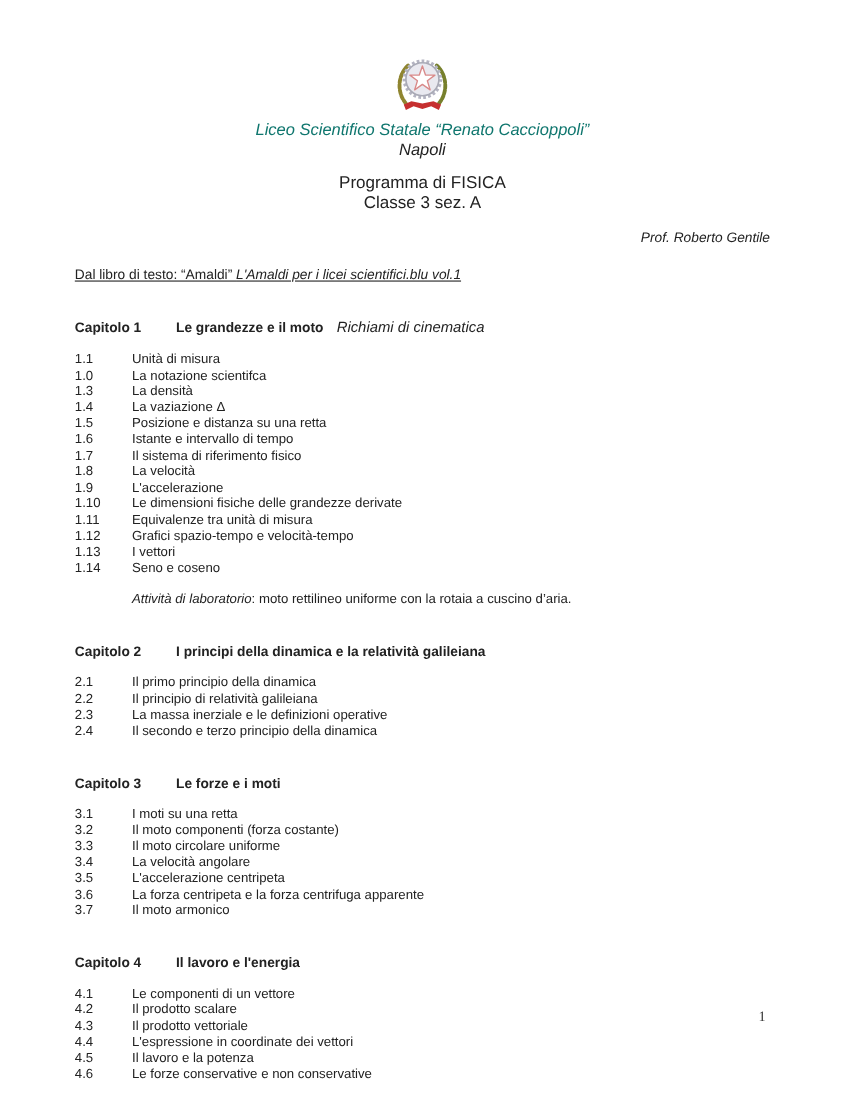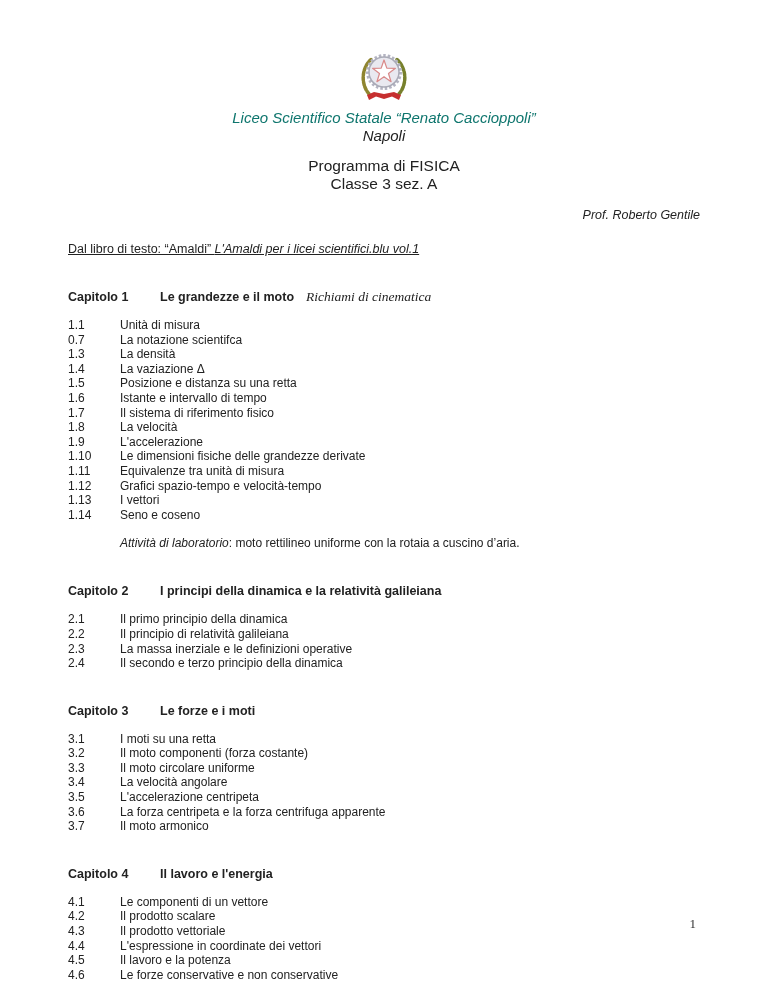--- a/index.html
+++ b/index.html
@@ -39,21 +39,21 @@
   .textbook-line {
     font-size: 12.5px; line-height: 15px; margin-top: 19px;
     text-decoration: underline;
   }
   .textbook-line .book-title { font-style: italic; }
 
   .chapter-heading { margin-top: 32px; font-size: 12.5px; line-height: 16px; }
   .chapter-heading .ch-label { font-weight: bold; display: inline-block; width: 92px; }
   .chapter-heading .ch-title { font-weight: bold; }
   .chapter-heading .ch-note {
-    font-family: Liberation Serif, serif; font-style: italic;
+    font-family: Liberation Sans, sans-serif; font-style: italic;
     font-size: 13.5px; margin-left: 12px;
   }
 
   .items { margin-top: 13px; }
   .item-row { font-size: 12px; line-height: 14.6px; }
   .item-num { display: inline-block; width: 52px; }
 
   .lab-line { margin-top: 14px; font-size: 12px; line-height: 15px; padding-left: 52px; }
   .lab-line .lab-prefix { font-style: italic; }
 
@@ -93,21 +93,21 @@
   <div class="textbook-line">
     <span class="book-prefix">Dal libro di testo: “Amaldi” </span><span class="book-title">L'Amaldi per i licei scientifici.blu vol.1</span>
   </div>
 
   <div class="chapter">
     <div class="chapter-heading">
       <span class="ch-label">Capitolo 1</span><span class="ch-title">Le grandezze e il moto</span><span class="ch-note">Richiami di cinematica</span>
     </div>
     <div class="items">
         <div class="item-row"><span class="item-num">1.1</span><span class="item-text">Unità di misura</span></div>
-        <div class="item-row"><span class="item-num">0.7</span><span class="item-text">La notazione scientifca</span></div>
+        <div class="item-row"><span class="item-num">1.0</span><span class="item-text">La notazione scientifca</span></div>
         <div class="item-row"><span class="item-num">1.3</span><span class="item-text">La densità</span></div>
         <div class="item-row"><span class="item-num">1.4</span><span class="item-text">La vaziazione Δ</span></div>
         <div class="item-row"><span class="item-num">1.5</span><span class="item-text">Posizione e distanza su una retta</span></div>
         <div class="item-row"><span class="item-num">1.6</span><span class="item-text">Istante e intervallo di tempo</span></div>
         <div class="item-row"><span class="item-num">1.7</span><span class="item-text">Il sistema di riferimento fisico</span></div>
         <div class="item-row"><span class="item-num">1.8</span><span class="item-text">La velocità</span></div>
         <div class="item-row"><span class="item-num">1.9</span><span class="item-text">L'accelerazione</span></div>
         <div class="item-row"><span class="item-num">1.10</span><span class="item-text">Le dimensioni fisiche delle grandezze derivate</span></div>
         <div class="item-row"><span class="item-num">1.11</span><span class="item-text">Equivalenze tra unità di misura</span></div>
         <div class="item-row"><span class="item-num">1.12</span><span class="item-text">Grafici spazio-tempo e velocità-tempo</span></div>

